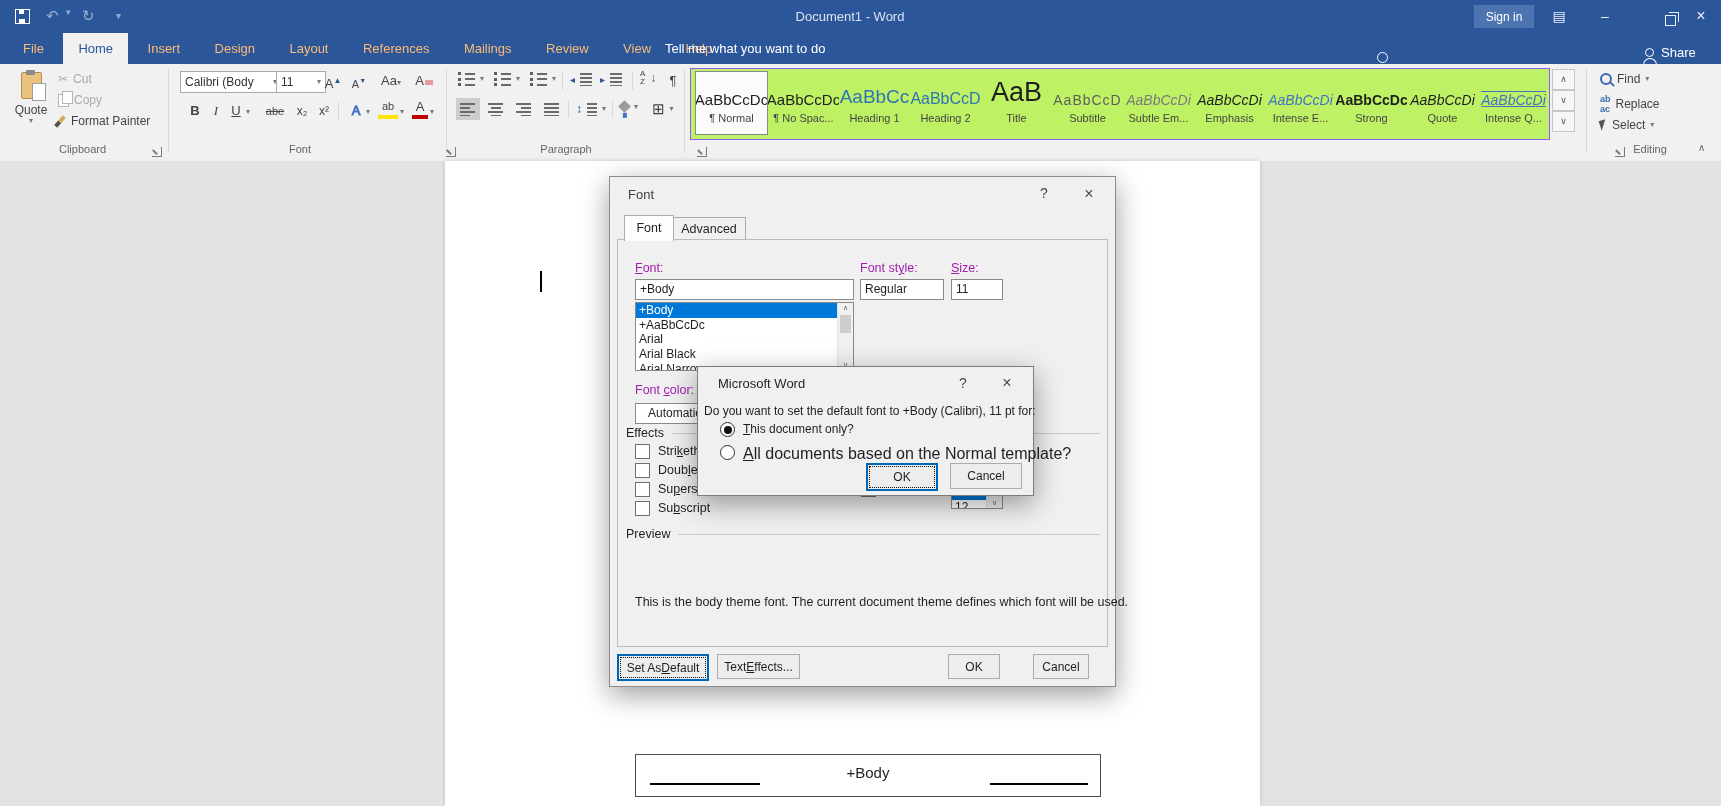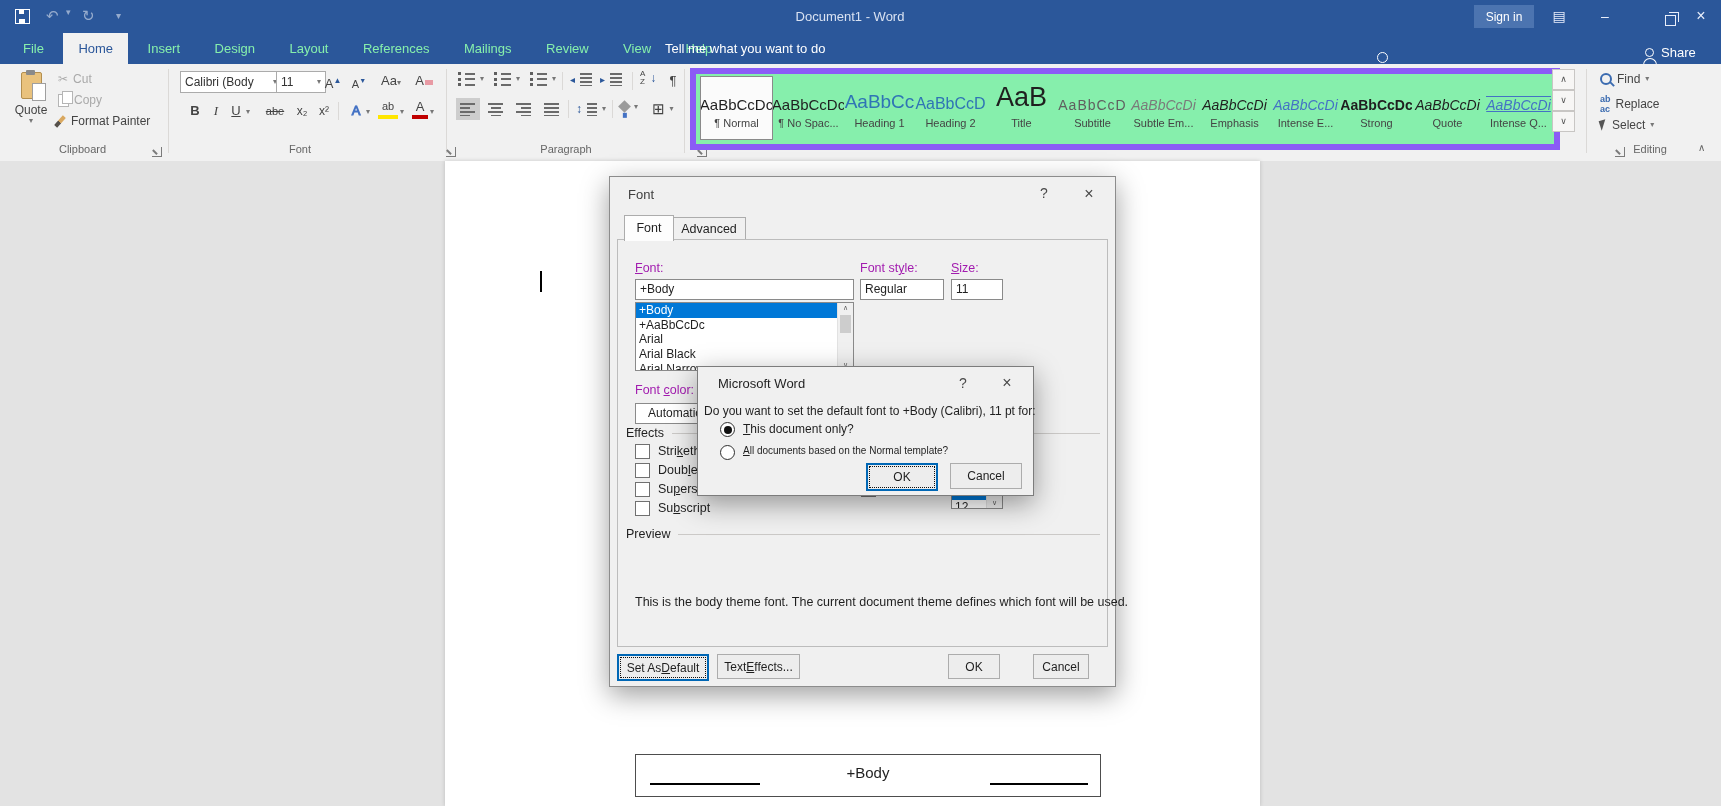--- a/index.html
+++ b/index.html
@@ -12,21 +12,21 @@
   .signin{background:#4c74b0;color:#fff;font-size:12px;display:flex;align-items:center;justify-content:center;cursor:default}
   .wbtn{color:#e8eefb;font-size:14px;text-align:center;line-height:18px}
   
   .sv{width:13px;height:13px;border:1.5px solid #fff;position:relative;display:inline-block}
   .sv::before{content:"";position:absolute;top:0;left:3px;width:5px;height:4px;background:#fff}
   .sv::after{content:"";position:absolute;bottom:0;left:2.5px;width:6px;height:4.5px;background:#fff}
   .qg{font-size:15px;color:rgba(255,255,255,.5)}
   .rst{width:9px;height:9px;border:1px solid #e8eefb;position:relative;display:inline-block}
   .rst::after{content:"";position:absolute;top:-4px;left:3px;width:9px;height:9px;border:1px solid #e8eefb;border-bottom:none;border-left:none}
   
-  .rtab{display:inline-block;font-size:13px;color:#86efac;padding:0 15px;line-height:31px;cursor:default}
+  .rtab{display:inline-block;font-size:13px;color:#fdba74;padding:0 15px;line-height:31px;cursor:default}
   .rtab.act{background:#f1f1f1;color:#2b579a}
   .bulb{width:9px;height:9px;border:1.5px solid #fff;border-radius:50%;position:relative;display:inline-block}
   .bulb::after{content:"";position:absolute;left:2px;bottom:-4.5px;width:3.5px;height:3px;background:#fff}
   .person{width:7px;height:7px;border:1.5px solid #fff;border-radius:50%;position:relative;display:inline-block;margin-right:7px}
   .person::after{content:"";position:absolute;left:-3.5px;top:9px;width:12px;height:7px;border:1.5px solid #fff;border-bottom:none;border-radius:7px 7px 0 0}
   
   .ribbon{background:#f1f1f1;border-bottom:1px solid #d2d0ce}
   .sep{background:#dbd9d7;width:1px}
   .glabel{font-size:11px;color:#666;text-align:center;line-height:14px}
   .rbtn{display:flex;align-items:center;gap:5px;font-size:12px;color:#444;white-space:nowrap}
@@ -54,21 +54,21 @@
       background-size:3px 3px,3px 3px,3px 3px,10px 2px,10px 2px,10px 2px;
       background-position:0 0,0 5.5px,0 11px,7px .5px,7px 6px,7px 11.5px}
   .mag{width:8px;height:8px;border:2px solid #3b6bb0;border-radius:50%;position:relative;display:inline-block}
   .mag::after{content:"";position:absolute;width:6px;height:2px;background:#3b6bb0;transform:rotate(45deg);right:-5px;bottom:-2px}
   .curs{width:0;height:0;border-top:10px solid #555;border-right:7px solid transparent;transform:rotate(-18deg);display:inline-block}
   .buck{width:9px;height:9px;background:#9b9b9b;transform:rotate(45deg);position:relative;display:inline-block}
   .buck::after{content:"";position:absolute;right:-4px;bottom:-4px;width:4px;height:5px;background:#4472c4;transform:rotate(-45deg)}
   .lau{width:9px;height:9px;position:relative;border-right:1px solid #7b7b7b;border-bottom:1px solid #7b7b7b;display:inline-block}
   .lau::after{content:"";position:absolute;left:1px;top:2px;width:6px;height:1.5px;background:#7b7b7b;transform:rotate(45deg);transform-origin:left center}
   
-  .gal{background:#86efac;border:6px solid #8b5cf6}
+  .gal{background:#bef264;border:1px solid #8b5cf6}
   .chip{position:absolute;top:3px;width:71px;height:62px;overflow:hidden;text-align:center;cursor:default}
   .chip .pv{height:36px;display:flex;align-items:flex-end;justify-content:center;white-space:nowrap}
   .chip .lb{font-size:11px;color:#444;margin-top:4px;white-space:nowrap}
   .chip.sel{outline:1px solid #8a8a8a;background:#fbfbfb}
   .sgb{background:#f7f6f5;border:1px solid #c8c6c4;text-align:center;font-size:9px;color:#555;line-height:19px}
   
   .dlg{background:#f0f0f0;border:1px solid #8c8c8c;box-shadow:0 8px 26px rgba(0,0,0,.38)}
   .dttl{font-size:13px;color:#404040}
   .dx{font-size:14px;color:#4a4a4a;text-align:center}
   .dtab{position:absolute;font-size:12.5px;color:#1f1f1f;text-align:center;border:1px solid #acacac;background:#f0f0f0;line-height:22px}
@@ -444,21 +444,21 @@
 
   <div class="a dlg" style="left:697px;top:366px;width:335px;height:128px;z-index:20;border-color:#7c7c7c">
     <div class="a dttl" style="left:20px;top:9px;color:#1f1f1f">Microsoft Word</div>
     <div class="a dx" style="left:256px;top:8px;width:18px">?</div>
     <div class="a dx" style="left:300px;top:7px;width:18px;font-size:16px">×</div>
     <div class="a" style="left:6px;top:37px;font-size:12px;white-space:nowrap">Do you want to set the default font to +Body (Calibri), 11 pt for:</div>
     <div class="a cbrow" style="left:22px;top:55px;font-size:12px">
         <span class="radio on"></span>
         <span><u>T</u>his document only?</span>
       </div>
-    <div class="a cbrow" style="left:22px;top:78px;font-size:10px">
+    <div class="a cbrow" style="left:22px;top:78px;font-size:16px">
         <span class="radio"></span>
         <span><u>A</u>ll documents based on the Normal template?</span>
       </div>
     <div class="a win-btn def foc" style="left:168px;top:96px;width:68px;height:24px">OK</div>
     <div class="a win-btn" style="left:252px;top:96px;width:70px;height:24px">Cancel</div>
   </div>
 
 </div>
 
 </body></html>

